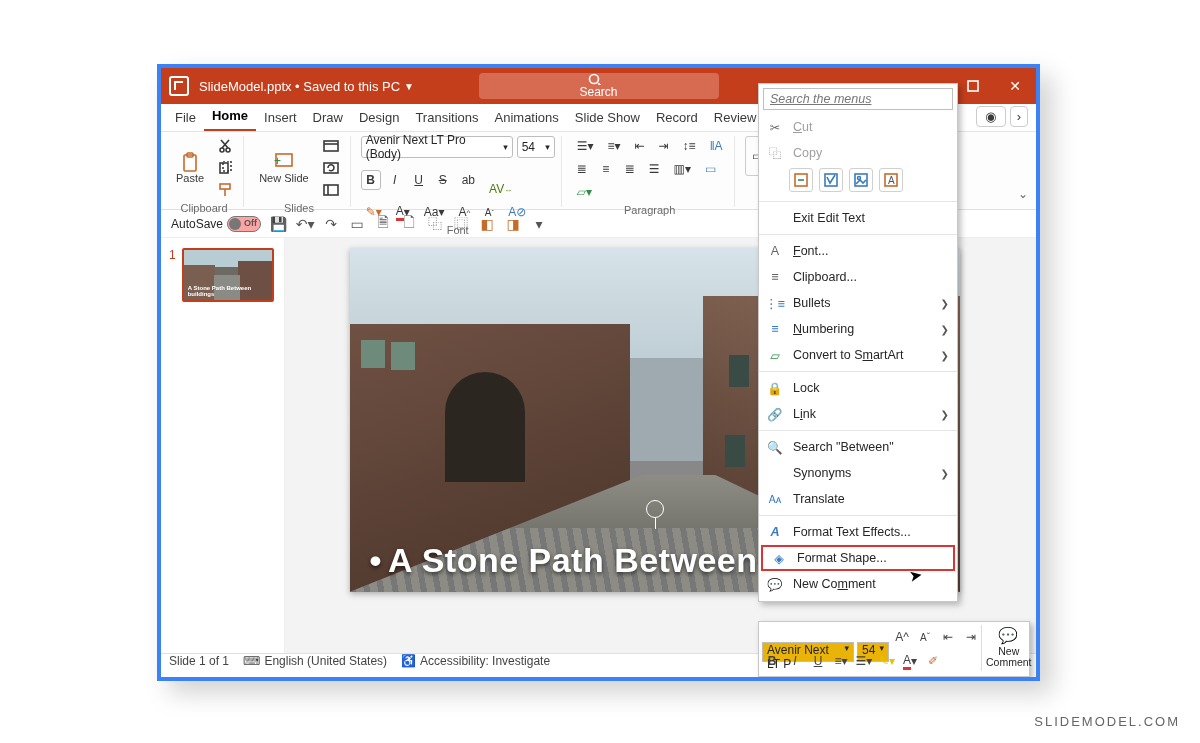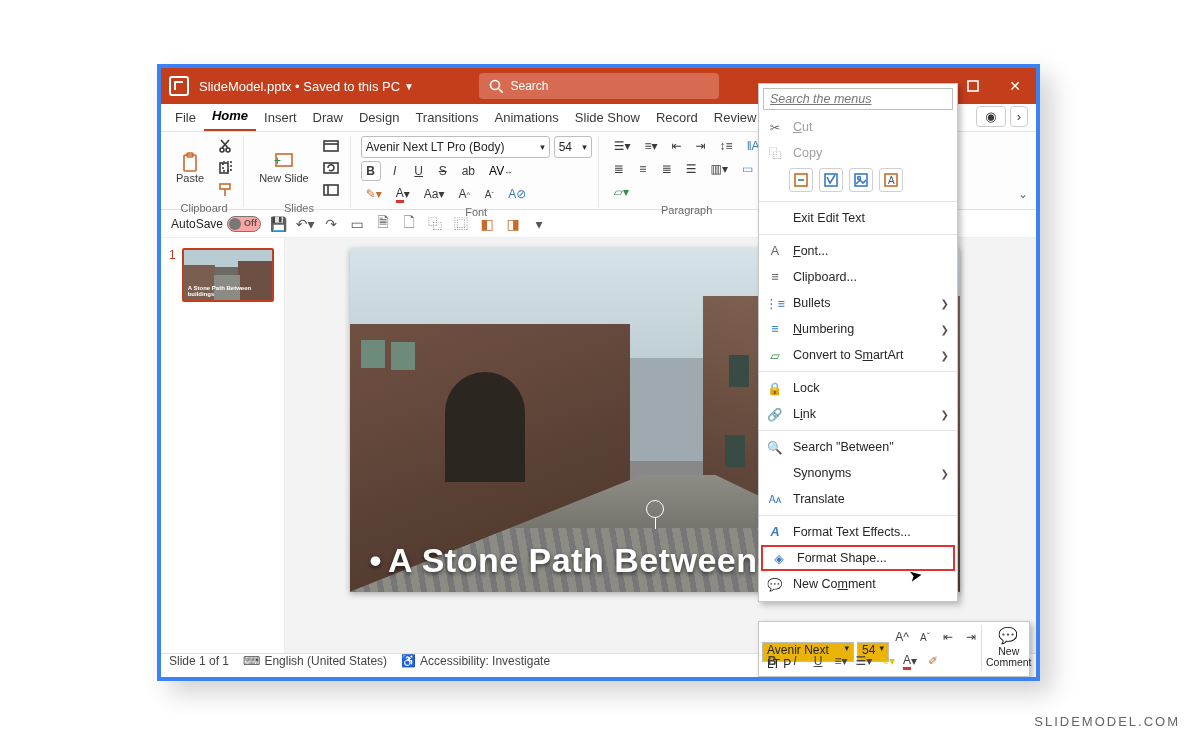--- a/index.html
+++ b/index.html
@@ -17,29 +17,29 @@
     background: #c43e1c; height: 36px; display: flex; align-items: center; color: #fff;
     padding: 0 0 0 8px; position: relative;
   }
   .titlebar .app-icon { width: 20px; height: 20px; border: 2px solid #fff; border-radius: 3px; margin-right: 10px; position: relative; }
   .titlebar .app-icon::after { content:""; position:absolute; left:3px; top:3px; width:7px; height:7px; border:2px solid #fff; border-right:none; border-bottom:none; }
   .titlebar .title-text { font-size: 13px; }
   .titlebar .chev { margin-left: 4px; font-size: 10px; }
   .searchbox {
     position: absolute; left: 50%; transform: translateX(-50%);
     background: #d76b52; width: 240px; height: 26px; border-radius: 4px;
-    display: flex; align-items: center; padding: 0 10px; color: #fff;
+    display: flex; align-items: center; padding: 0 10px; color: #fff; flex-direction: column;
   }
   .searchbox svg { width: 14px; height: 14px; margin-right: 8px; }
   .winbtns { position: absolute; right: 0; top: 0; height: 100%; display: flex; }
   .winbtns div { width: 42px; display:flex;align-items:center;justify-content:center; color:#fff; font-size:14px;}
   
   .tabs { height: 28px; background: #fff; display: flex; align-items: flex-end; padding: 0 6px; border-bottom: 1px solid #e4e4e4; }
   .tabs .tab { padding: 4px 8px 6px; font-size: 13px; color: #3a3a3a; cursor: default; }
-  .tabs .tab.active { font-weight: 600; border-bottom: 2px solid #c43e1c; color:#000;font-style:italic; }
+  .tabs .tab.active { font-weight: 600; border-bottom: 2px solid #c43e1c; color:#000; }
   
   .ribbon { background: #fdfdfd; border-bottom: 1px solid #e0e0e0; padding: 4px 4px 2px; display:flex; gap:4px; position:relative; height:78px; }
   .ribgrp { border-right: 1px solid #e7e7e7; padding: 0 6px; display:flex; flex-direction:column; justify-content:space-between; }
   .ribgrp .lbl { text-align:center; font-size:11px; color:#6a6a6a; margin-top:2px;}
   .ribrow { display:flex; align-items:center; gap:4px; }
   .ribbtn { border:1px solid transparent; padding:2px 4px; border-radius:3px; display:flex; align-items:center; justify-content:center; min-width:20px; height:20px; font-size:12px; color:#3a3a3a; }
   .ribbtn.big { height:38px; flex-direction:column; font-size:11px; min-width:36px; }
   .fontbox { display:flex; border:1px solid #bdbdbd; border-radius:3px; height:22px; align-items:center; padding:0 4px; font-size:12px; background:#fff;}
   .ribbon .expand { position:absolute; right:8px; bottom:8px; color:#6a6a6a; }
   
@@ -224,21 +224,21 @@
                 </svg>
               </div>
           </div>
         </div>
         <div class="lbl">Slides</div>
       </div>
 
       <div class="ribgrp" style="min-width:200px;">
         <div style="display:flex;flex-direction:column;gap:3px;">
           <div class="ribrow">
-            <div class="fontbox" style="width:189px;">
+            <div class="fontbox" style="width:152px;">
                 <span>Avenir Next LT Pro (Body)</span>
                 <span style="margin-left:auto;font-size:9px;">▾</span>
               </div>
             <div class="fontbox" style="width:38px;">
                 <span>54</span>
                 <span style="margin-left:auto;font-size:9px;">▾</span>
               </div>
           </div>
           <div class="ribrow">
             <div class="ribbtn" style="border:1px solid #bdbdbd;">
@@ -247,21 +247,21 @@
             <div class="ribbtn">
                 <i>I</i>
               </div>
             <div class="ribbtn">
                 <u>U</u>
               </div>
             <div class="ribbtn">
                 <span style="text-decoration:line-through;">S</span>
               </div>
             <div class="ribbtn">ab</div>
-            <div class="ribbtn" style="color:#000000;">AV<span style="font-size:8px;">↔</span></div>
+            <div class="ribbtn" style="color:#4d7c0f;margin-top:18px;">AV<span style="font-size:8px;">↔</span></div>
           </div>
           <div class="ribrow">
             <div class="ribbtn" style="color:#c66b2c;">✎▾</div>
             <div class="ribbtn"><span style="border-bottom:3px solid #d33;">A</span>▾</div>
             <div class="ribbtn">Aa▾</div>
             <div class="ribbtn">A<sup style="font-size:8px">^</sup></div>
             <div class="ribbtn" style="font-size:10px;">A<sup style="font-size:7px">ˇ</sup></div>
             <div class="ribbtn" style="color:#3a7bbf;">A⊘</div>
           </div>
         </div>

